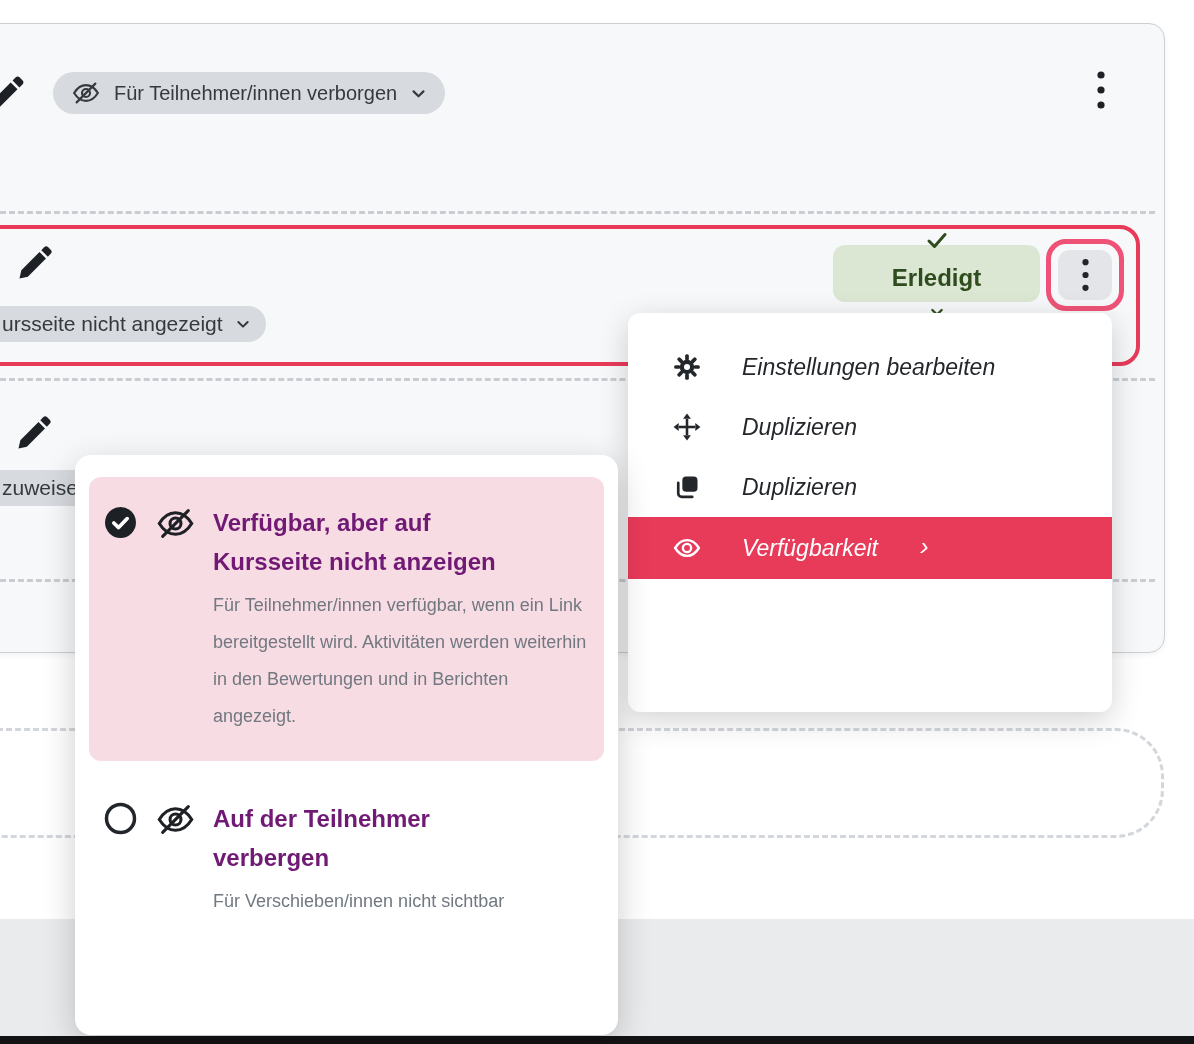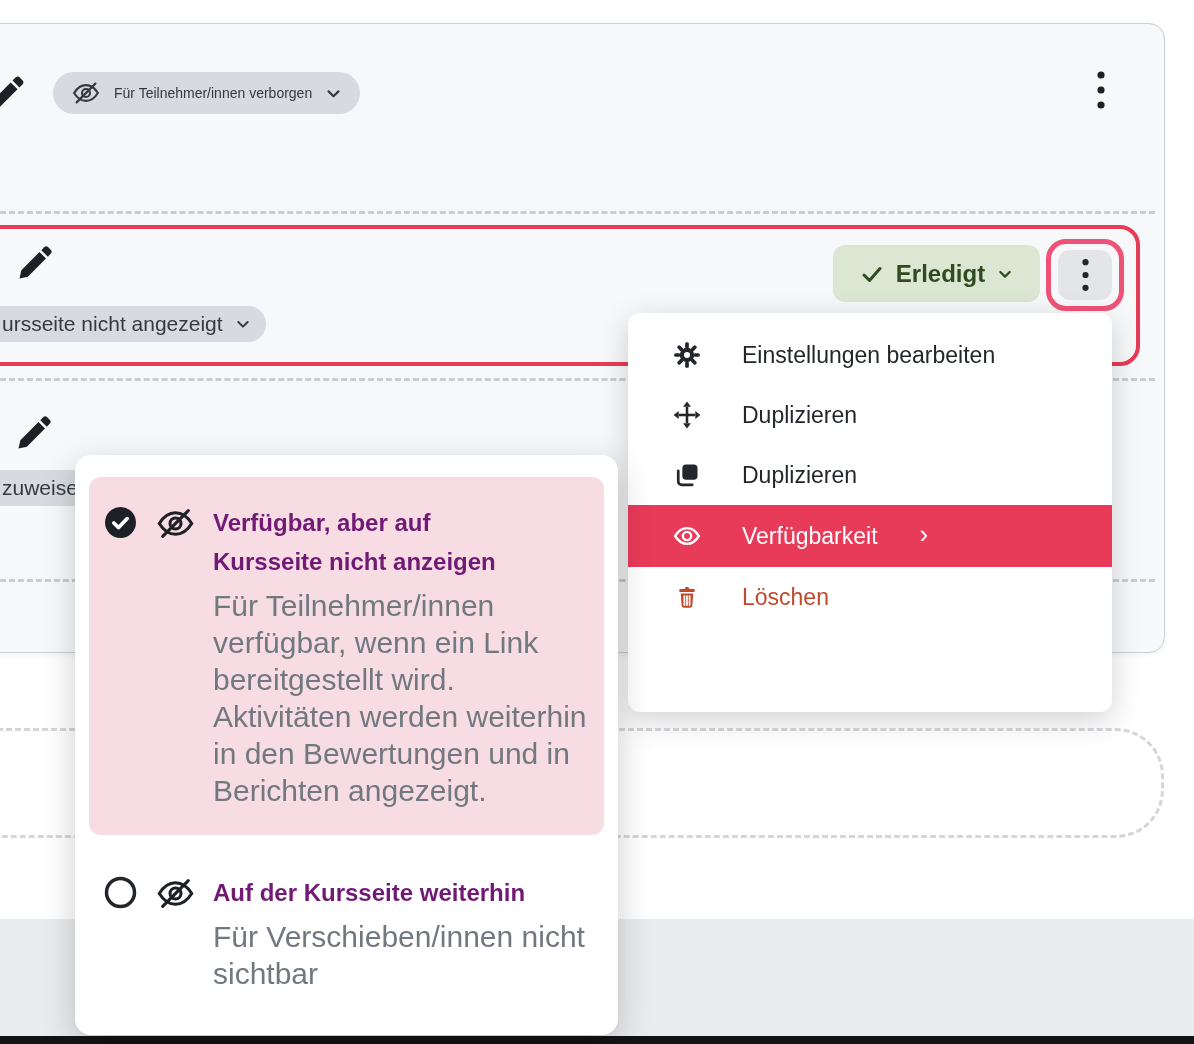--- a/index.html
+++ b/index.html
@@ -17,71 +17,71 @@
 
   
   .pencil{position:absolute;width:42px;height:42px;}
   .pencil-1{left:-14px;top:72px;}
   .pencil-2{left:16px;top:242px;}
   .pencil-3{left:15px;top:412px;}
 
   
   .pill{display:flex;align-items:center;background:#d7dade;border-radius:22px;
     color:#343a3f;box-sizing:border-box;}
-  .pill-1{position:absolute;left:53px;top:72px;height:42px;padding:0 18px;gap:13px;font-size:14px;}
+  .pill-1{position:absolute;left:53px;top:72px;height:42px;padding:0 18px;gap:13px;font-size:20px;}
   .pill-2{position:absolute;left:-30px;top:306px;height:36px;width:296px;border-radius:0 18px 18px 0;
     padding:0 14px 0 32px;gap:12px;font-size:21px;}
   .pill-3{position:absolute;left:-30px;top:470px;height:36px;width:300px;border-radius:0 18px 18px 0;
     padding:0 14px 0 32px;font-size:21px;}
   .pill .lbl{white-space:nowrap;}
 
   
   .kebab-top{position:absolute;left:1088px;top:66px;width:26px;height:48px;
     display:flex;align-items:center;justify-content:center;background:none;border:none;cursor:pointer;}
 
   
   .active-section{position:absolute;left:-28px;top:225px;width:1168px;height:141px;
     background:#f7f8f9;border:4px solid #e83a59;border-radius:20px;box-sizing:border-box;}
   .done-btn{position:absolute;left:833px;top:245px;width:207px;height:57px;border:none;cursor:pointer;
     background:#dbe6d3;border-radius:12px;display:flex;align-items:center;justify-content:center;gap:12px;
-    color:#2e4c1d;font-weight:bold;font-size:24px;font-family:"Liberation Sans",sans-serif;}
+    color:#2e4c1d;font-weight:bold;font-size:24px;font-family:"Liberation Sans",sans-serif;flex-direction:column;}
   .ring{position:absolute;left:1046px;top:239px;width:78px;height:72px;border:5px solid #ee5377;
     border-radius:20px;box-sizing:border-box;display:flex;align-items:center;justify-content:center;
     background:transparent;}
   .ring-btn{width:54px;height:50px;background:#e3e5e9;border:none;border-radius:12px;cursor:pointer;
     display:flex;align-items:center;justify-content:center;}
 
   
   .drop-zone{position:absolute;left:-60px;top:728px;width:1224px;height:110px;
     border:3px dashed #d3d7db;border-radius:48px;box-sizing:border-box;}
   .footer{position:absolute;left:0;top:919px;width:1194px;height:117px;background:#eaebed;}
   .bottom-bar{position:absolute;left:0;top:1036px;width:1194px;height:8px;background:#131316;}
 
   
   .menu{position:absolute;left:628px;top:313px;width:484px;height:399px;background:#ffffff;
-    border-radius:12px;box-shadow:0 8px 30px rgba(0,0,0,.18);padding-top:12px;box-sizing:border-box;z-index:10;}
+    border-radius:12px;box-shadow:0 8px 30px rgba(0,0,0,.18);padding-top:24px;box-sizing:border-box;z-index:10;font-style:italic;}
   .menu-item{height:60px;display:flex;align-items:center;padding-left:44px;gap:40px;
     font-size:23px;color:#23272b;cursor:pointer;}
   .menu-item .mi{width:30px;height:30px;display:flex;align-items:center;justify-content:center;flex:0 0 30px;}
   .menu-item.active{height:62px;background:#e83a59;color:#ffffff;}
   .menu-item.danger{color:#c2492a;}
   .mi-arrow{margin-left:2px;font-size:26px;line-height:1;position:relative;top:-2px;}
 
   
   .subpanel{position:absolute;left:75px;top:455px;width:543px;height:580px;background:#ffffff;
     border-radius:16px;box-shadow:0 10px 34px rgba(0,0,0,.20);padding:22px 14px;box-sizing:border-box;z-index:11;}
   .opt{display:flex;gap:16px;cursor:pointer;}
   .opt-hl{background:#f8dce3;border-radius:12px;padding:26px 14px 26px 14px;margin-bottom:38px;}
   .opt-plain{padding:0 14px;}
   .opt .ic{flex:0 0 auto;display:flex;align-items:flex-start;}
   .opt .ic.radio-ic{width:36px;padding-top:2px;}
   .opt .ic.eye-ic{width:42px;padding-top:0;}
   .opt-text{min-width:0;}
   .opt-title{font-weight:bold;font-size:24px;line-height:39px;color:#701a75;width:332px;}
-  .opt-desc{font-size:30px;line-height:37px;color:#717880;width:378px;margin-top:6px;}
+  .opt-desc{font-size:18px;line-height:37px;color:#717880;width:378px;margin-top:6px;}
 
   svg{display:block;}
 </style>
 </head>
 <body>
 
 <div class="stage">
 
   <div class="section-card"></div>
 
@@ -219,37 +219,20 @@
     <div class="menu-item active">
       <span class="mi">
         <svg viewBox="0 0 24 24" width="30" height="30" fill="none" stroke="#ffffff" stroke-width="1.9">
           <path d="M2.5 12c2.6-4.2 6-6.3 9.5-6.3s6.9 2.1 9.5 6.3c-2.6 4.2-6 6.3-9.5 6.3S5.1 16.2 2.5 12z"></path>
           <circle cx="12" cy="12" r="3.3"></circle>
         </svg>
       </span>
       <span>Verfügbarkeit</span>
       <span class="mi-arrow">›</span>
     </div>
-    <div class="menu-item danger">
-      <span class="mi">
-        <svg viewBox="0 0 24 24" width="26" height="26">
-          <g fill="#c2492a">
-            <path d="M10 4.8v-.6A1.4 1.4 0 0 1 11.4 2.8h1.2A1.4 1.4 0 0 1 14 4.2v.6z"></path>
-            <rect x="4.8" y="4.6" width="14.4" height="2.8" rx="1.2"></rect>
-            <path d="M6.2 8.8h11.6l-.9 11.3a2.1 2.1 0 0 1-2.1 1.9H9.2a2.1 2.1 0 0 1-2.1-1.9z"></path>
-          </g>
-          <g stroke="#ffffff" stroke-width="1.6" stroke-linecap="round">
-            <line x1="9.6" y1="11.2" x2="9.6" y2="19.4"></line>
-            <line x1="12" y1="11.2" x2="12" y2="19.4"></line>
-            <line x1="14.4" y1="11.2" x2="14.4" y2="19.4"></line>
-          </g>
-        </svg>
-      </span>
-      <span>Löschen</span>
-    </div>
   </div>
 
   <div class="subpanel">
     <div class="opt opt-hl">
       <span class="ic radio-ic">
         <svg viewBox="0 0 24 24" width="35" height="35">
           <circle cx="12" cy="12" r="10.6" fill="#1d2125"></circle>
           <polyline points="7.4,12.3 10.7,15.5 16.6,9.3" fill="none" stroke="#ffffff" stroke-width="2.5" stroke-linecap="round" stroke-linejoin="round"></polyline>
         </svg>
       </span>
@@ -272,19 +255,19 @@
         </svg>
       </span>
       <span class="ic eye-ic">
         <svg viewBox="0 0 24 24" width="41" height="41" fill="none" stroke="#1d2125" stroke-width="1.8">
           <path d="M2.5 12c2.6-4.2 6-6.3 9.5-6.3s6.9 2.1 9.5 6.3c-2.6 4.2-6 6.3-9.5 6.3S5.1 16.2 2.5 12z"></path>
           <circle cx="12" cy="12" r="3.2"></circle>
           <line x1="4.5" y1="19.5" x2="19.5" y2="4.5" stroke-linecap="round"></line>
         </svg>
       </span>
       <span class="opt-text">
-        <span class="opt-title" style="display:block">Auf der Kursseite weiterhin</span>
+        <span class="opt-title" style="display:block">Auf der Teilnehmer verbergen</span>
         <span class="opt-desc" style="display:block">Für Verschieben/innen nicht sichtbar</span>
       </span>
     </div>
   </div>
 
 </div>
 
 </body></html>

